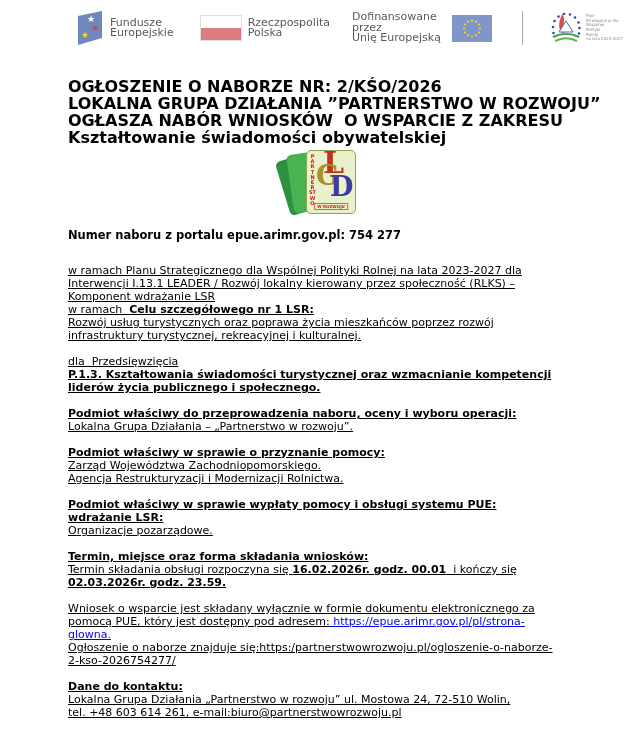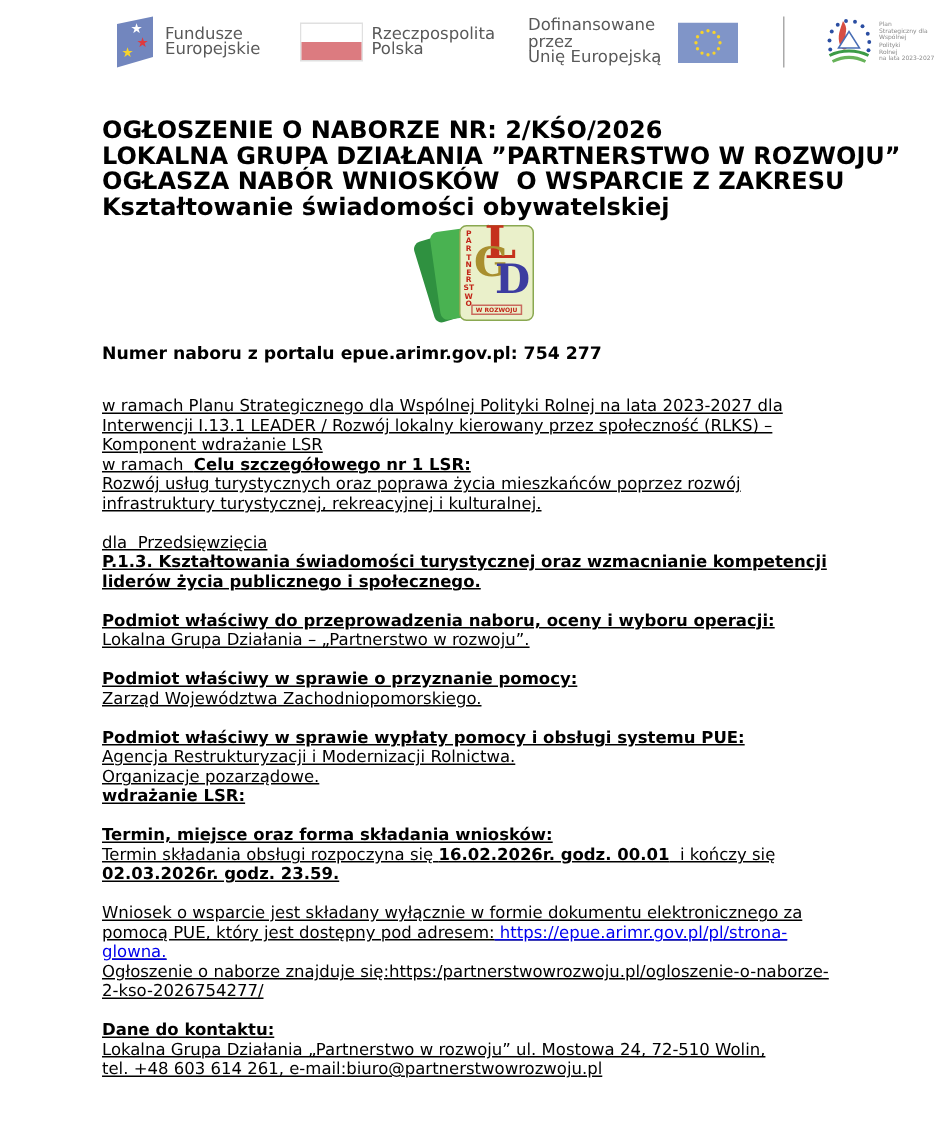--- a/index.html
+++ b/index.html
@@ -148,24 +148,24 @@
       <div class="line"><span>w ramach  </span><span class="b">Celu szczegółowego nr 1 LSR:</span></div>
       <div class="line"><span>Rozwój usług turystycznych oraz poprawa życia mieszkańców poprzez rozwój</span></div>
       <div class="line"><span>infrastruktury turystycznej, rekreacyjnej i kulturalnej.</span></div>
       <div class="line gap"><span>dla  Przedsięwzięcia</span></div>
       <div class="line"><span class="b">P.1.3. Kształtowania świadomości turystycznej oraz wzmacnianie kompetencji</span></div>
       <div class="line"><span class="b">liderów życia publicznego i społecznego.</span></div>
       <div class="line gap"><span class="b">Podmiot właściwy do przeprowadzenia naboru, oceny i wyboru operacji:</span></div>
       <div class="line"><span>Lokalna Grupa Działania – „Partnerstwo w rozwoju”.</span></div>
       <div class="line gap"><span class="b">Podmiot właściwy w sprawie o przyznanie pomocy:</span></div>
       <div class="line"><span>Zarząd Województwa Zachodniopomorskiego.</span></div>
+      <div class="line"><span>Agencja Restrukturyzacji i Modernizacji Rolnictwa.</span></div>
       <div class="line gap"><span class="b">Podmiot właściwy w sprawie wypłaty pomocy i obsługi systemu PUE:</span></div>
-      <div class="line"><span>Agencja Restrukturyzacji i Modernizacji Rolnictwa.</span></div>
+      <div class="line"><span class="b">wdrażanie LSR:</span></div>
       <div class="line"><span>Organizacje pozarządowe.</span></div>
-      <div class="line"><span class="b">wdrażanie LSR:</span></div>
       <div class="line gap"><span class="b">Termin, miejsce oraz forma składania wniosków:</span></div>
       <div class="line"><span>Termin składania obsługi rozpoczyna się </span><span class="b">16.02.2026r. godz. 00.01</span><span>  i kończy się</span></div>
       <div class="line"><span class="b">02.03.2026r. godz. 23.59.</span></div>
       <div class="line gap"><span>Wniosek o wsparcie jest składany wyłącznie w formie dokumentu elektronicznego za</span></div>
       <div class="line"><span>pomocą PUE, który jest dostępny pod adresem:</span><a class="lnk" href="#"> https://epue.arimr.gov.pl/pl/strona-</a></div>
       <div class="line"><a class="lnk" href="#">glowna.</a></div>
       <div class="line"><span>Ogłoszenie o naborze znajduje się:https:/partnerstwowrozwoju.pl/ogloszenie-o-naborze-</span></div>
       <div class="line"><span>2-kso-2026754277/</span></div>
       <div class="line gap"><span class="b">Dane do kontaktu:</span></div>
       <div class="line"><span>Lokalna Grupa Działania „Partnerstwo w rozwoju” ul. Mostowa 24, 72-510 Wolin,</span></div>

